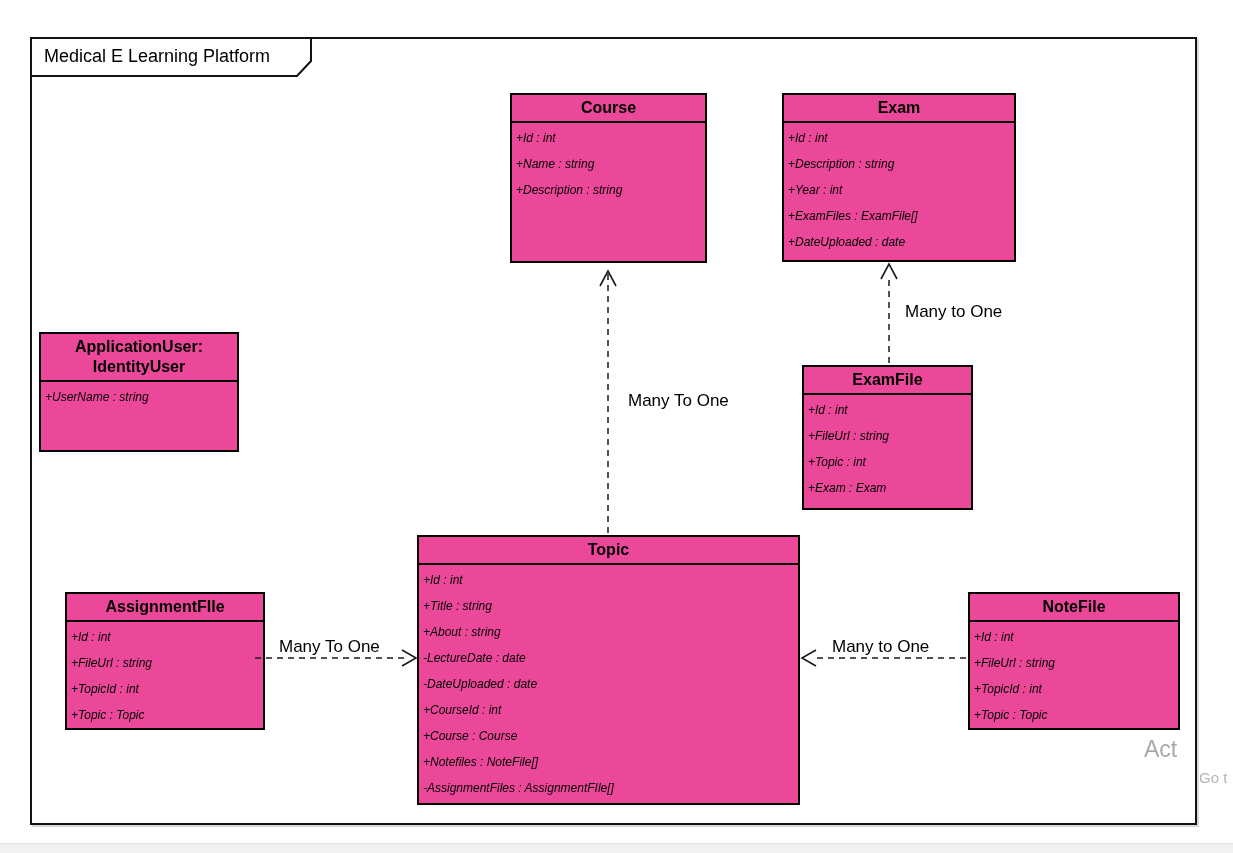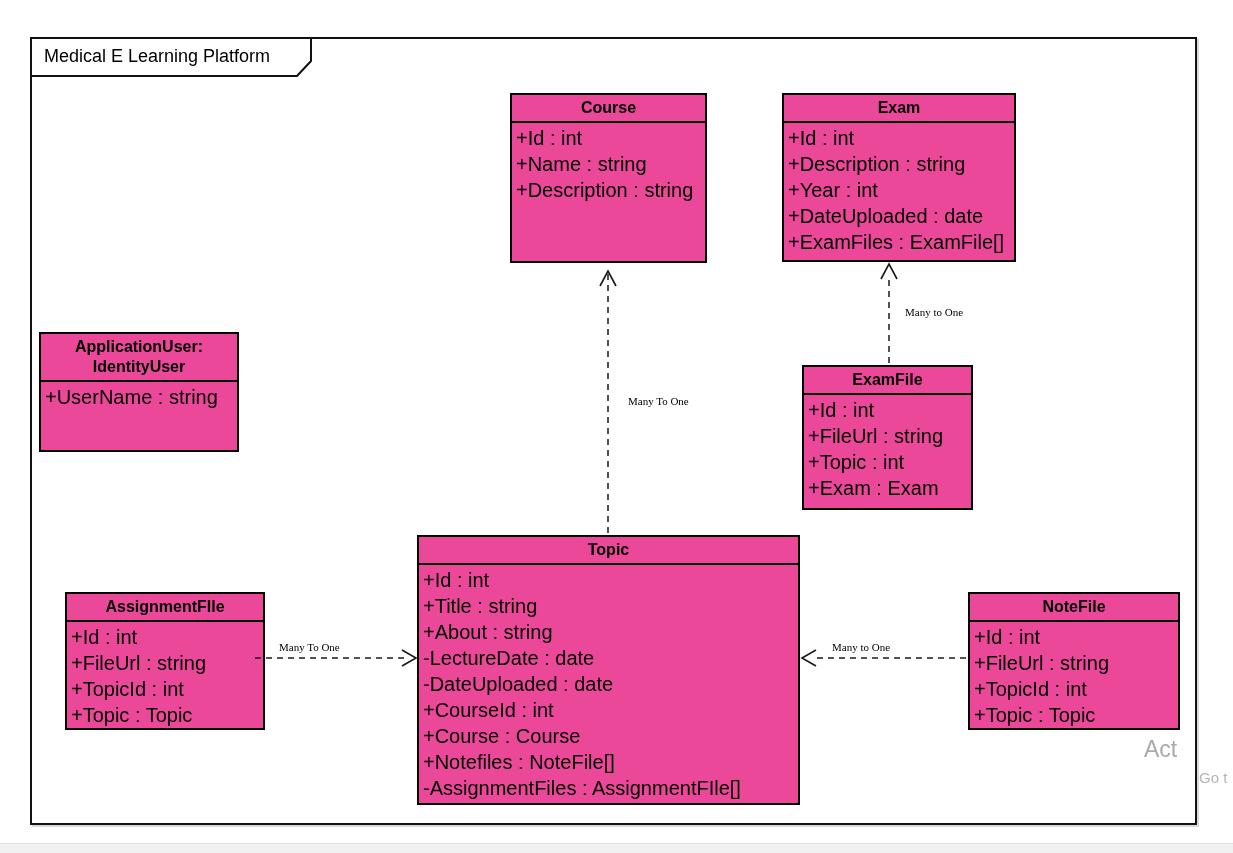--- a/index.html
+++ b/index.html
@@ -28,33 +28,33 @@
     position:absolute;box-sizing:border-box;
     background:#ec4899;
     border:2px solid #000;
   }
   .class-header{
     font-weight:bold;font-size:16px;line-height:20px;
     text-align:center;padding:3px 4px;
     border-bottom:2px solid #000;
   }
   .class-attrs{padding:2px 4px 0 4px;}
-  .attr-line{font-size:20px;line-height:26px;white-space:nowrap;}
+  .attr-line{font-size:12px;line-height:26px;white-space:nowrap;font-style:italic;}
   
   #cls-course{left:510px;top:93px;width:197px;height:170px;}
   #cls-exam{left:782px;top:93px;width:234px;height:169px;}
   #cls-appuser{left:39px;top:332px;width:200px;height:120px;}
   #cls-examfile{left:802px;top:365px;width:171px;height:145px;}
   #cls-topic{left:417px;top:535px;width:383px;height:270px;}
   #cls-assignmentfile{left:53px;top:592px;width:200px;height:138px;margin-left:12px;}
   #cls-notefile{left:968px;top:592px;width:212px;height:138px;}
   
   #connectors{position:absolute;left:0;top:0;pointer-events:none;}
   .rel-label{
-    position:absolute;font-size:11px;line-height:18px;white-space:nowrap;font-family:Liberation Serif, serif;
+    position:absolute;font-size:17px;line-height:18px;white-space:nowrap;
   }
   #rel-label-0{left:628px;top:392px;}
   #rel-label-1{left:905px;top:303px;}
   #rel-label-2{left:279px;top:638px;}
   #rel-label-3{left:832px;top:638px;}
   
   .watermark-1{
     position:absolute;left:1144px;top:736px;
     font-size:23px;font-weight:300;color:#a9a9a9;white-space:nowrap;
   }
@@ -88,22 +88,22 @@
       <div class="attr-line">+Description : string</div>
     </div>
   </div>
 
   <div class="uml-class" id="cls-exam">
     <div class="class-header">Exam</div>
     <div class="class-attrs">
       <div class="attr-line">+Id : int</div>
       <div class="attr-line">+Description : string</div>
       <div class="attr-line">+Year : int</div>
+      <div class="attr-line">+ExamFiles : ExamFile[]</div>
       <div class="attr-line">+DateUploaded : date</div>
-      <div class="attr-line">+ExamFiles : ExamFile[]</div>
     </div>
   </div>
 
   <div class="uml-class" id="cls-appuser">
     <div class="class-header">
       <div>ApplicationUser:</div>
       <div>IdentityUser</div>
     </div>
     <div class="class-attrs">
       <div class="attr-line">+UserName : string</div>

